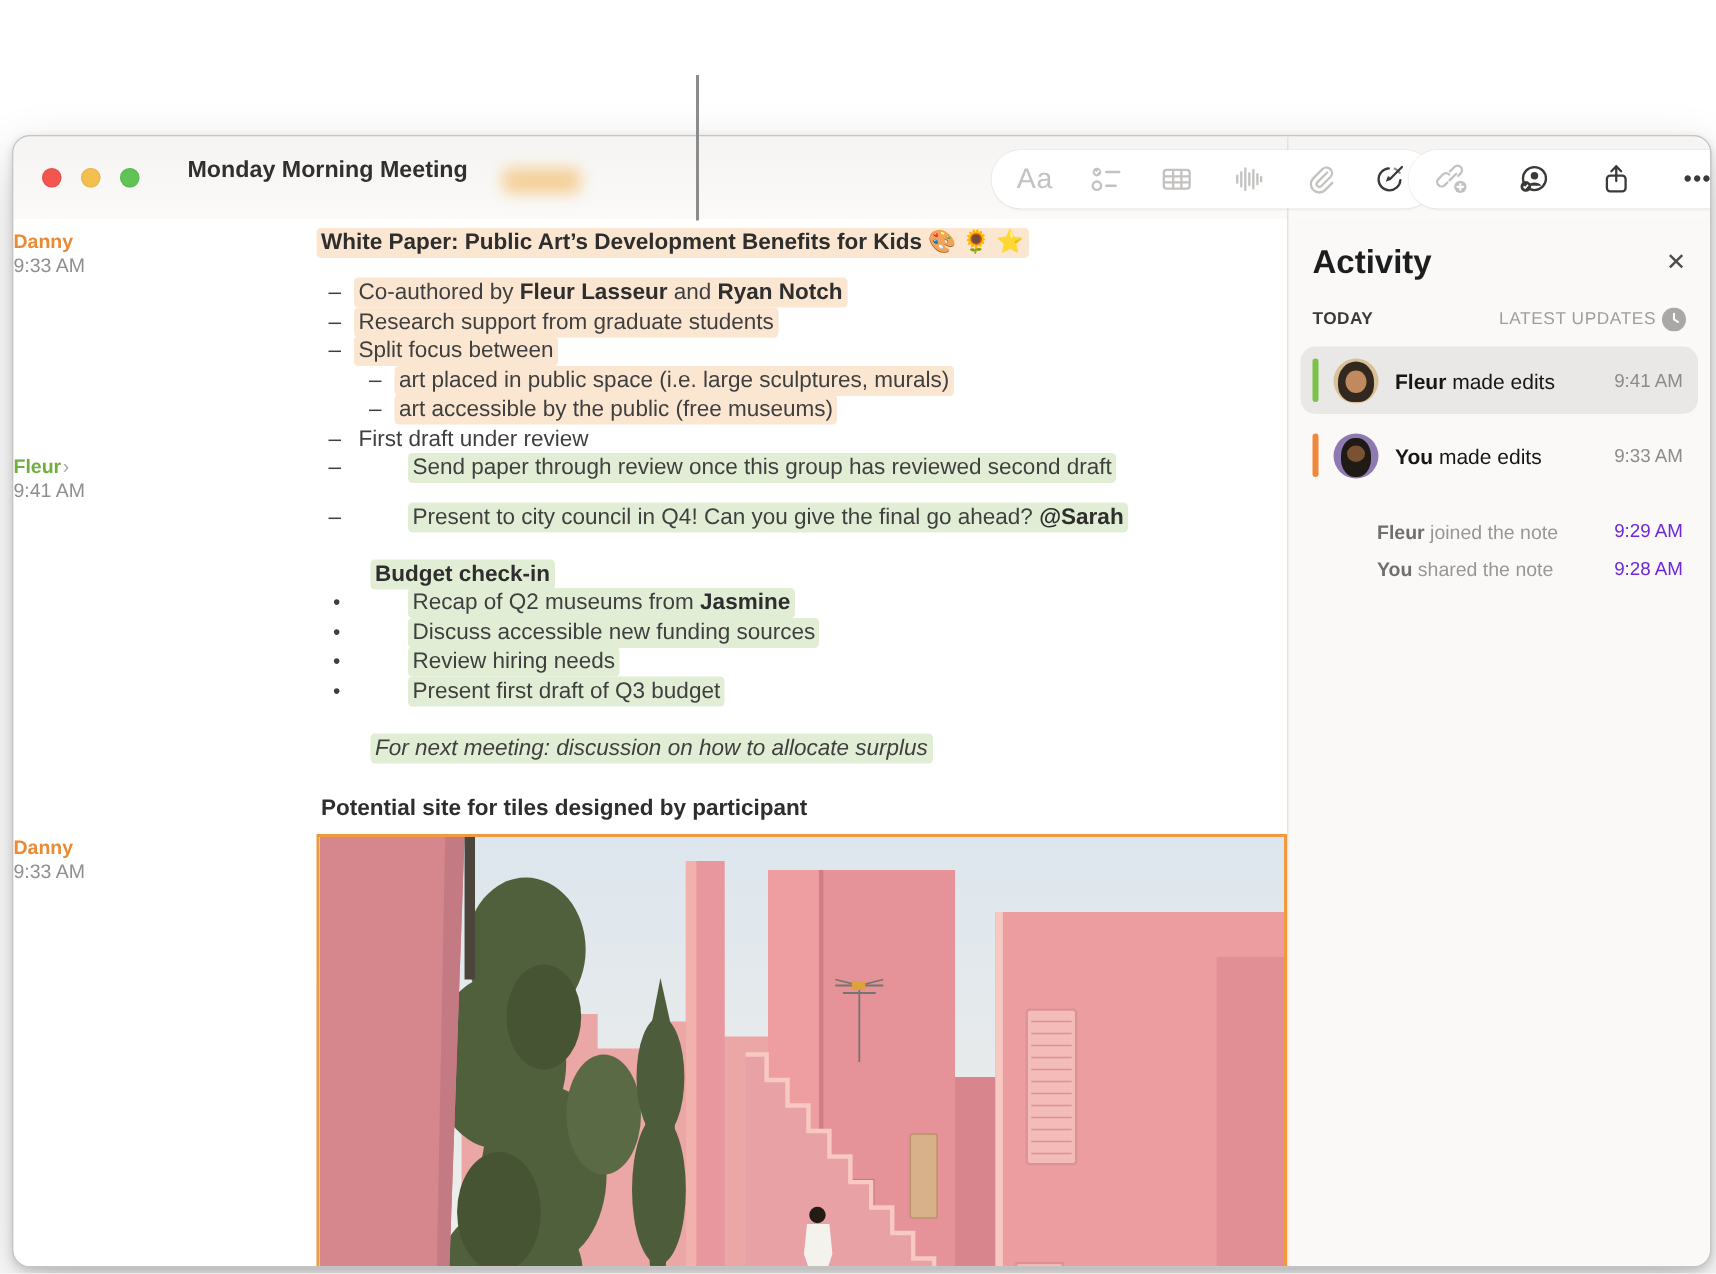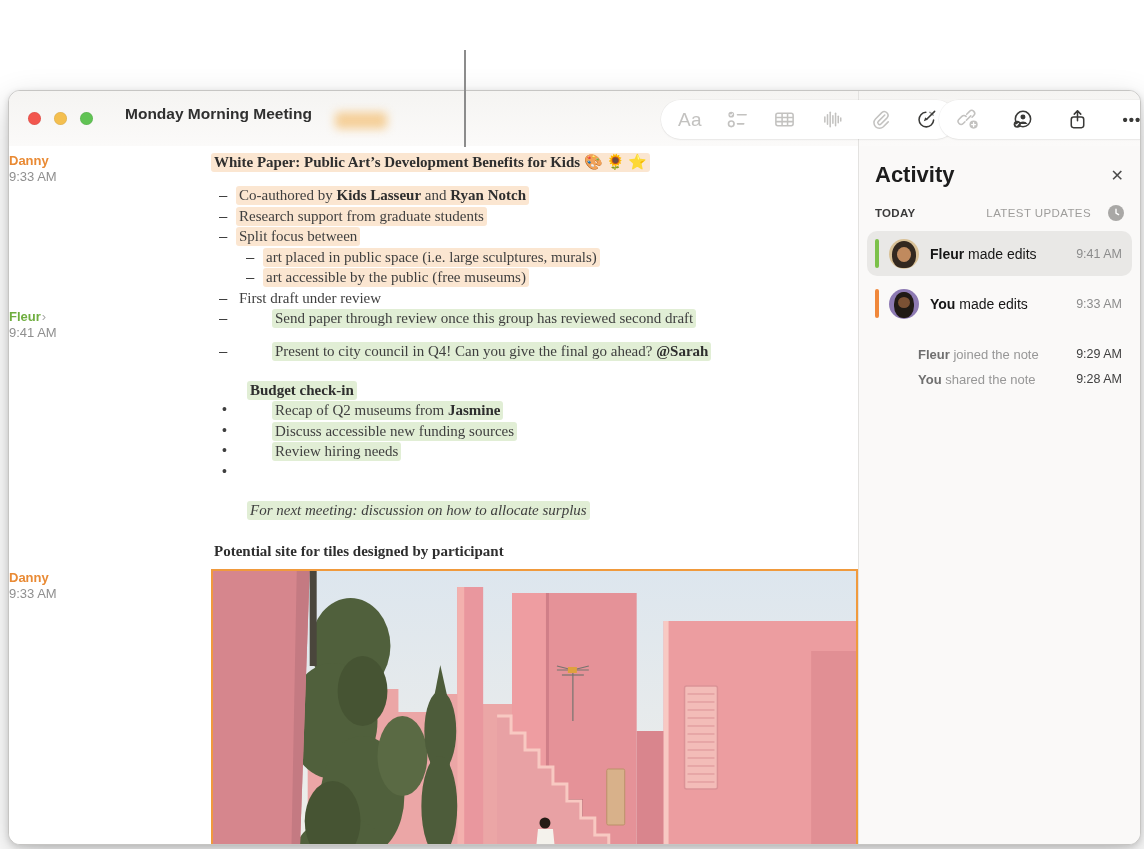--- a/index.html
+++ b/index.html
@@ -36,55 +36,55 @@
   .stamp-name .chev{color:#a9a9a9;font-weight:400;margin-left:1px;}
   .stamp-time{font-size:13px;color:#8f8f8f;}
   .line{position:relative;min-height:19.5px;line-height:19.5px;font-size:15px;color:#3f3f3f;}
   .indent0{padding-left:0;}
   .indent1{padding-left:25px;}
   .indent2{padding-left:52px;}
   .bullet{position:absolute;color:#3f3f3f;}
   .indent1 .bullet.dash{left:8px;}
   .indent2 .bullet.dash{left:35px;}
   .indent1 .bullet.dot{left:11px;font-size:14px;}
-  .txt{border-radius:3px;padding:1px 3px 2px;font-family:Liberation Serif, serif;}
+  .txt{border-radius:3px;padding:1px 3px 2px;}
   .hl-peach{background:var(--hl-peach);}
   .hl-green{background:var(--hl-green);margin-left:36px;}
   .b{font-weight:700;color:#2e2e2e;}
   .i{font-style:italic;}
   .photo{width:647px;height:315px;box-sizing:border-box;border:2px solid var(--photo-border);overflow:hidden;}
   .photo svg{display:block;width:100%;height:100%;}
   
   .panel{position:absolute;left:850px;top:55px;right:0;bottom:0;background:#faf9f8;z-index:1;padding:0 8px;box-sizing:border-box;}
   .panel-head{display:flex;align-items:center;justify-content:space-between;margin:16px 8px 0;}
   .panel-title{font-size:22px;font-weight:700;color:#1d1d1d;}
   .close-x{font-size:16px;color:#4c4c4c;cursor:default;}
   .meta-row{display:flex;align-items:center;justify-content:space-between;margin:17px 8px 0;}
   .today{font-size:11.5px;font-weight:700;color:#3a3a3a;letter-spacing:.3px;}
-  .latest{display:flex;align-items:center;gap:17px;font-size:11.5px;color:#9e9d9b;letter-spacing:.4px;}
+  .latest{display:flex;align-items:center;gap:4px;font-size:11.5px;color:#9e9d9b;letter-spacing:.4px;}
   .events{margin-top:10px;}
   .event{display:flex;align-items:center;height:45px;padding:0 10px 0 8px;border-radius:10px;margin-bottom:5px;}
   .event.sel{background:#e9e8e6;}
   .ebar{flex:none;width:4px;height:29px;border-radius:2px;margin-right:10px;}
   .avatar{flex:none;width:30px;height:30px;border-radius:50%;position:relative;overflow:hidden;margin-right:11px;}
   .av-fleur{background:#d9c197;} .av-you{background:#8d7ab3;}
   .avatar .hair{position:absolute;background:#33281f;}
   .av-fleur .hair{left:3px;top:2px;width:24px;height:27px;border-radius:50% 50% 42% 42%;}
   .av-you .hair{left:5px;top:3px;width:20px;height:26px;border-radius:46%;background:#201a15;}
   .avatar .face{position:absolute;border-radius:50%;}
   .av-fleur .face{left:8px;top:8px;width:14px;height:15px;background:#c08a5e;}
   .av-you .face{left:9px;top:8px;width:12px;height:11px;background:#7b5134;}
   .etext{flex:1;font-size:14px;color:#161616;white-space:nowrap;overflow:hidden;}
   .etext .nm{font-weight:700;}
   .etime{font-size:12.5px;color:#8c8c8c;margin-left:8px;}
   .log{margin-top:21px;}
   .log-row{display:flex;align-items:center;justify-content:space-between;padding:0 10px;height:14px;margin-bottom:11px;}
   .log-text{font-size:13px;color:#979797;padding-left:41px;}
   .log-text .nm{font-weight:700;color:#6f6f6f;}
-  .log-time{font-size:12.5px;color:#404040;}
+  .log-time{font-size:12.5px;color:#6d28d9;}
   svg.icon{display:block;}
 </style>
 </head>
 <body>
 
 <div class="stage">
   <div class="callout"></div>
 
   <div class="window">
 
@@ -187,21 +187,21 @@
               <div class="stamp-time">9:33 AM</div>
             </div>
           </div>
           <div class="body">
             <div class="line indent0"><span class="txt hl-peach b"><span>White Paper: Public Art’s Development Benefits for Kids 🎨 🌻 ⭐</span></span></div>
           </div>
         </div>
         <div class="block">
           <div class="margin"></div>
           <div class="body">
-            <div class="line indent1"><span class="bullet dash">–</span><span class="txt hl-peach"><span>Co-authored by </span><span class="b">Kids Lasseur</span><span> and </span><span class="b">Ryan Notch</span></span></div>
+            <div class="line indent1"><span class="bullet dash">–</span><span class="txt hl-peach"><span>Co-authored by </span><span class="b">Fleur Lasseur</span><span> and </span><span class="b">Ryan Notch</span></span></div>
           </div>
         </div>
         <div class="block">
           <div class="margin"></div>
           <div class="body">
             <div class="line indent1"><span class="bullet dash">–</span><span class="txt hl-peach"><span>Research support from graduate students</span></span></div>
           </div>
         </div>
         <div class="block">
           <div class="margin"></div>
@@ -268,21 +268,21 @@
         </div>
         <div class="block">
           <div class="margin"></div>
           <div class="body">
             <div class="line indent1"><span class="bullet dot">•</span><span class="txt hl-green"><span>Review hiring needs</span></span></div>
           </div>
         </div>
         <div class="block">
           <div class="margin"></div>
           <div class="body">
-            <div class="line indent1"><span class="bullet dot">•</span></div>
+            <div class="line indent1"><span class="bullet dot">•</span><span class="txt hl-green"><span>Present first draft of Q3 budget</span></span></div>
           </div>
         </div>
         <div class="block">
           <div class="margin"></div>
           <div class="body" style="height: 19px;"></div>
         </div>
         <div class="block">
           <div class="margin"></div>
           <div class="body">
             <div class="line indent0"><span class="txt hl-green i"><span>For next meeting: discussion on how to allocate surplus</span></span></div>

